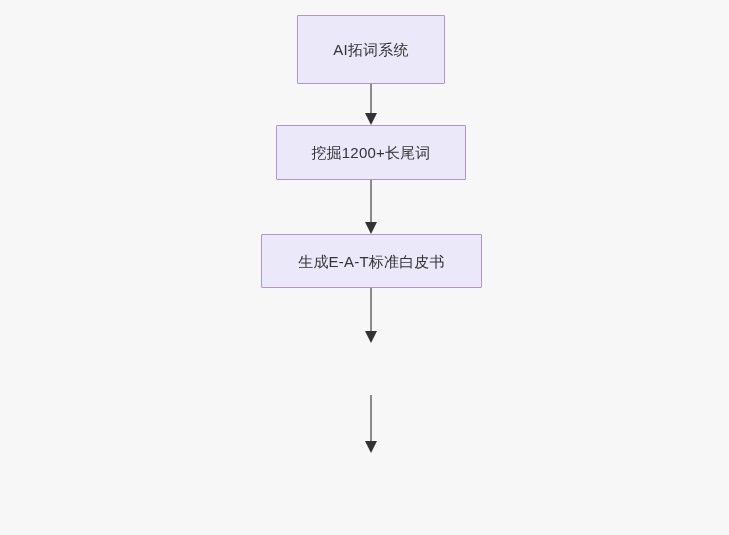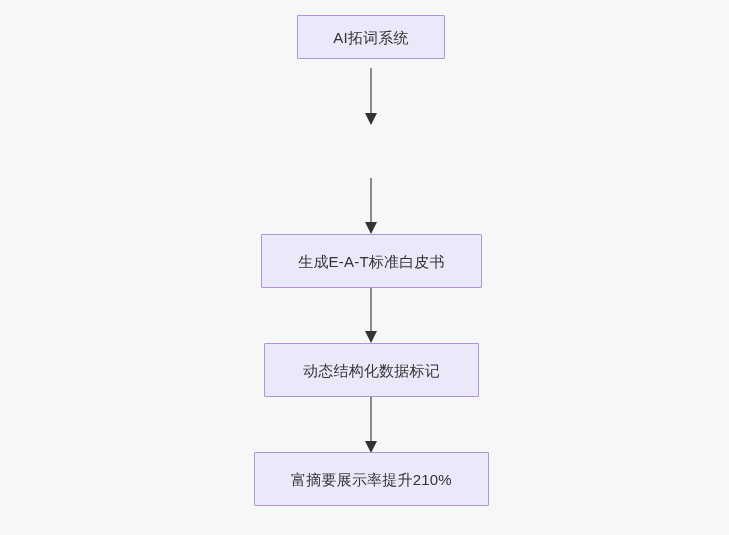--- a/index.html
+++ b/index.html
@@ -70,30 +70,27 @@
   <svg class="edge" style="left:355px; top:286px; width:32px; height:60px;" viewBox="0 0 32 60">
     <line class="edge-line" x1="16" y1="0" x2="16" y2="50"></line>
     <polygon class="edge-head" points="16,57 10,45 22,45"></polygon>
   </svg>
 
   <svg class="edge" style="left:355px; top:395px; width:32px; height:62px;" viewBox="0 0 32 62">
     <line class="edge-line" x1="16" y1="0" x2="16" y2="51"></line>
     <polygon class="edge-head" points="16,58 10,46 22,46"></polygon>
   </svg>
 
-  <div class="node" style="left:297px; top:15px; width:148px; height:44px;">
+  <div class="node" style="left:297px; top:15px; width:148px; height:69px;">
     <span class="node-label">AI拓词系统</span>
   </div>
 
+  <div class="node" style="left:276px; top:125px; width:190px; height:55px;">
+    <span class="node-label">挖掘1200+长尾词</span>
+  </div>
 
   <div class="node" style="left:261px; top:234px; width:221px; height:54px;text-align:center;">
     <span class="node-label">生成E-A-T标准白皮书</span>
   </div>
 
-  <div class="node" style="left:264px; top:343px; width:215px; height:54px;">
-    <span class="node-label">动态结构化数据标记</span>
-  </div>
 
-  <div class="node" style="left:254px; top:452px; width:235px; height:54px;">
-    <span class="node-label">富摘要展示率提升210%</span>
-  </div>
 
 </div>
 
 </body></html>

